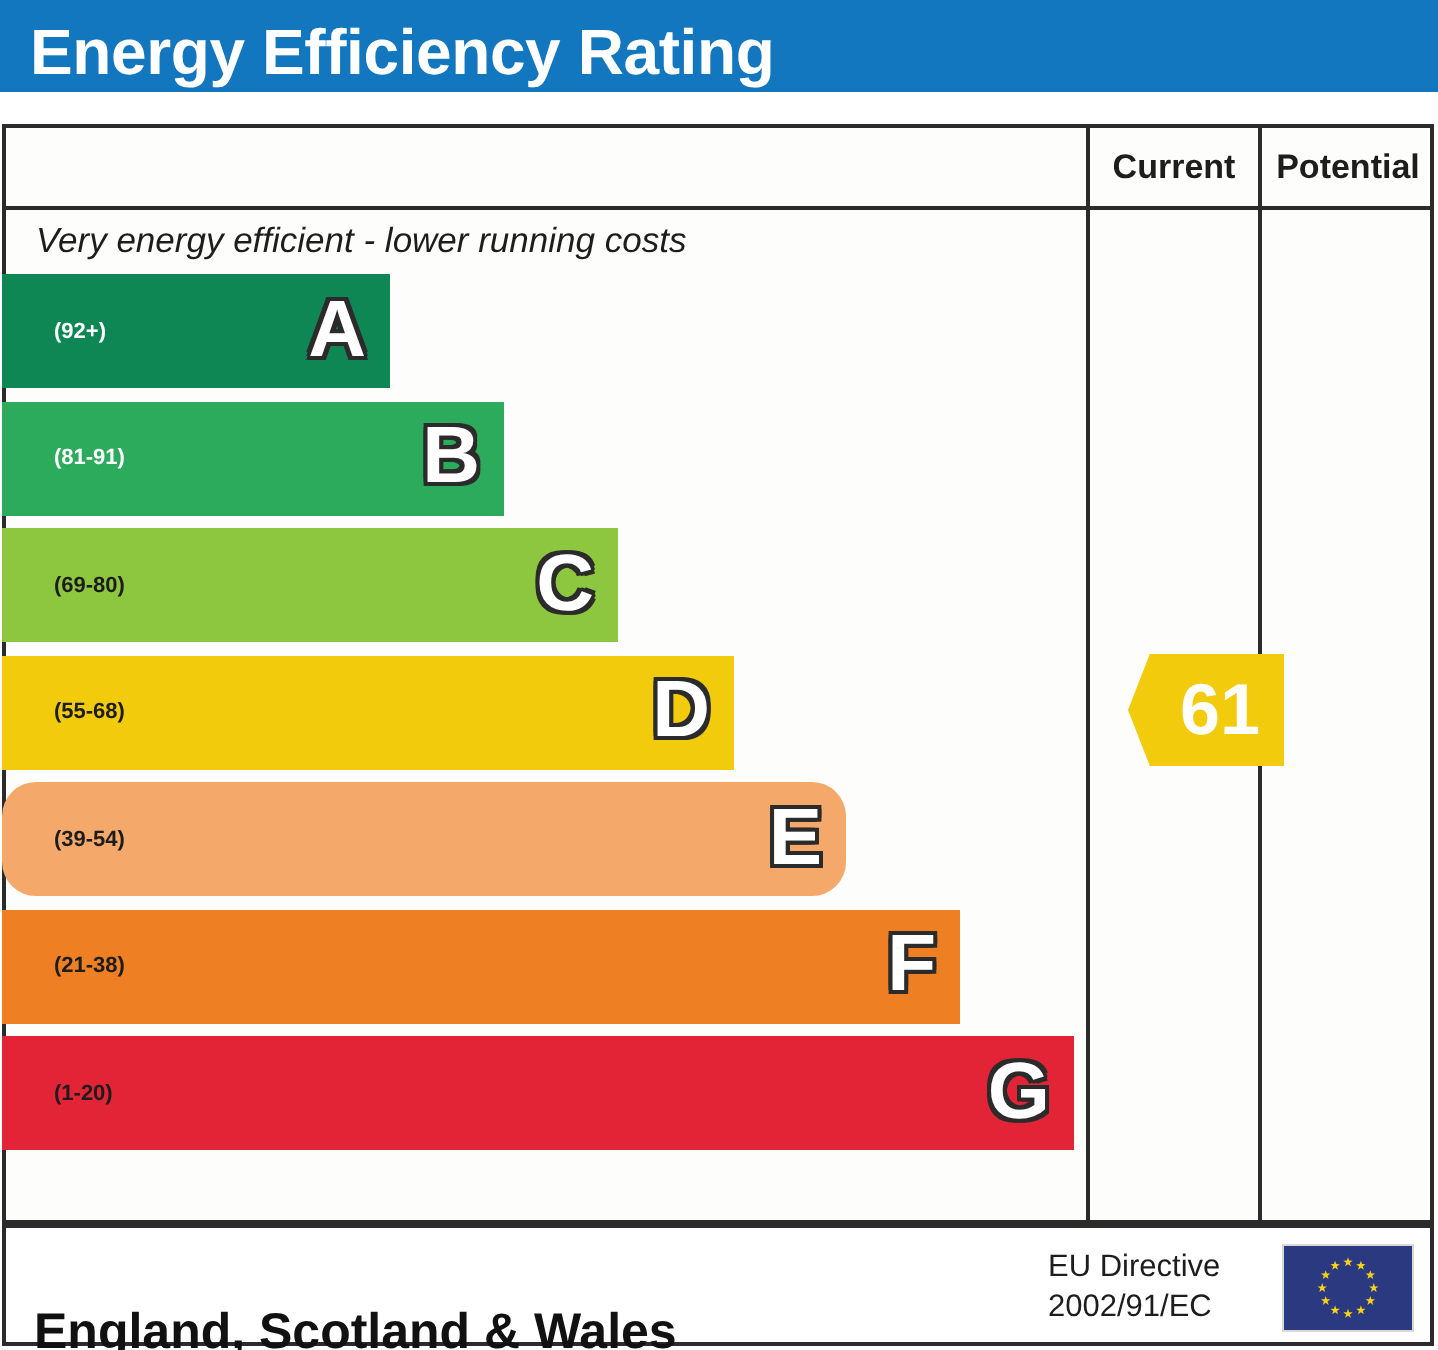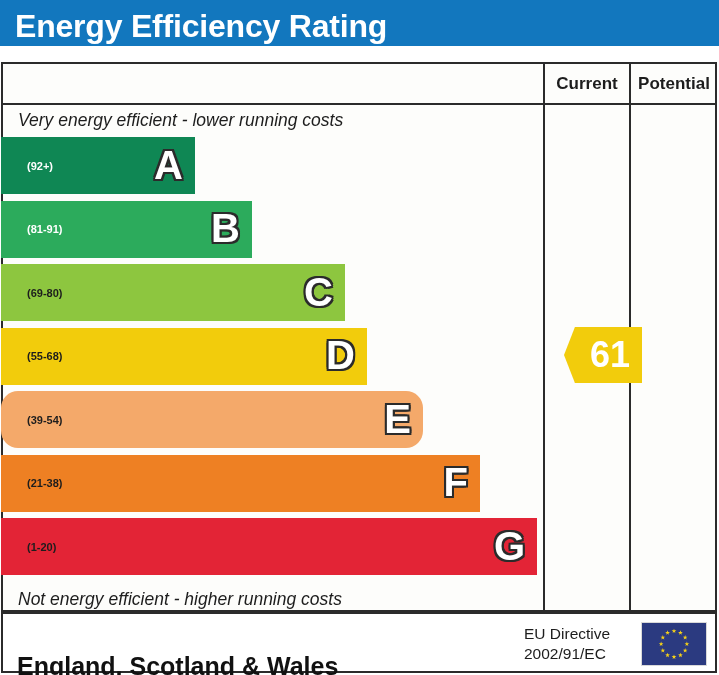--- a/index.html
+++ b/index.html
@@ -205,32 +205,31 @@
 
   <div class="table-frame"></div>
   <div class="hdr-rule"></div>
   <div class="col-sep c1"></div>
   <div class="col-sep c2"></div>
 
   <div class="col-hdr current">Current</div>
   <div class="col-hdr potential">Potential</div>
 
   <div class="caption top">Very energy efficient - lower running costs</div>
-  <div class="caption bottom">Not energy efficient - higher running costs</div>
 
   <div id="bars-layer">
       <div class="bar" style="top: 137px; width: 194px; background: rgb(15, 135, 84);">
         <span class="range" style="color: rgb(255, 255, 255);">(92+)</span>
         <span class="grade">A</span>
       </div>
       <div class="bar" style="top: 200.5px; width: 251px; background: rgb(44, 171, 92);">
         <span class="range" style="color: rgb(255, 255, 255);">(81-91)</span>
         <span class="grade">B</span>
       </div>
-      <div class="bar" style="top: 264px; width: 308px; background: rgb(141, 198, 63); padding-left: 36px;">
+      <div class="bar" style="top: 264px; width: 308px; background: rgb(141, 198, 63);">
         <span class="range" style="color: rgb(29, 29, 29);">(69-80)</span>
         <span class="grade">C</span>
       </div>
       <div class="bar" style="top: 327.5px; width: 366px; background: rgb(242, 204, 12);">
         <span class="range" style="color: rgb(29, 29, 29);">(55-68)</span>
         <span class="grade">D</span>
       </div>
       <div class="bar" style="top: 391px; width: 422px; background: rgb(244, 169, 106); border-radius: 17px;">
         <span class="range" style="color: rgb(29, 29, 29);">(39-54)</span>
         <span class="grade">E</span>

